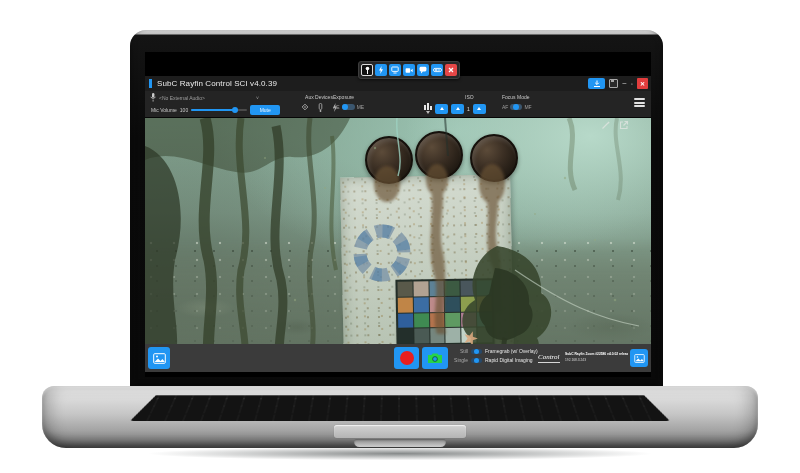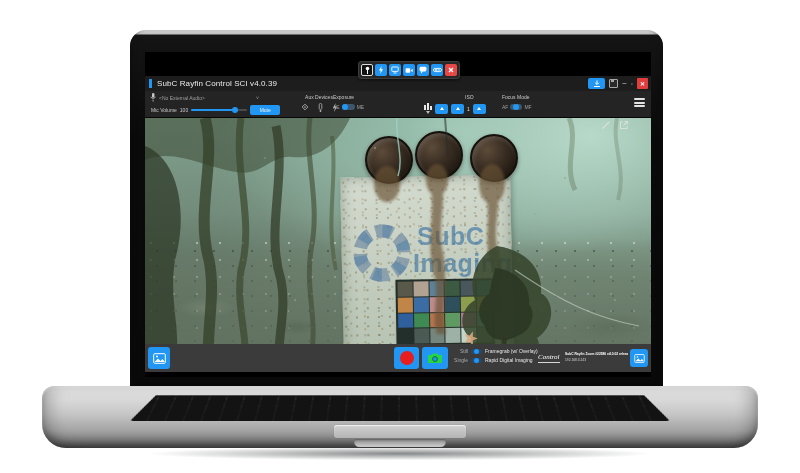--- a/index.html
+++ b/index.html
@@ -307,22 +307,20 @@
 
           <div class="board"></div>
           <div class="port p1"></div>
           <div class="port p2"></div>
           <div class="port p3"></div>
 
           <svg class="aperture" width="62" height="62" viewBox="0 0 62 62">
             <circle cx="31" cy="31" r="22" fill="none" stroke="#7d95a8" stroke-width="13" stroke-dasharray="17 6" transform="rotate(12 31 31)"></circle>
             <circle cx="31" cy="31" r="22" fill="none" stroke="#4d7ba3" stroke-width="13" stroke-dasharray="8 15" transform="rotate(30 31 31)" opacity=".8"></circle>
           </svg>
-          <div class="wm wm1">SubC</div>
-          <div class="wm wm2">Imaging</div>
 
           <div class="checker">
               <div class="cc-cell" style="background: rgb(89, 89, 74);"></div>
               <div class="cc-cell" style="background: rgb(178, 162, 146);"></div>
               <div class="cc-cell" style="background: rgb(93, 129, 150);"></div>
               <div class="cc-cell" style="background: rgb(60, 90, 66);"></div>
               <div class="cc-cell" style="background: rgb(73, 86, 92);"></div>
               <div class="cc-cell" style="background: rgb(63, 125, 120);"></div>
               <div class="cc-cell" style="background: rgb(192, 133, 71);"></div>
               <div class="cc-cell" style="background: rgb(59, 109, 164);"></div>

